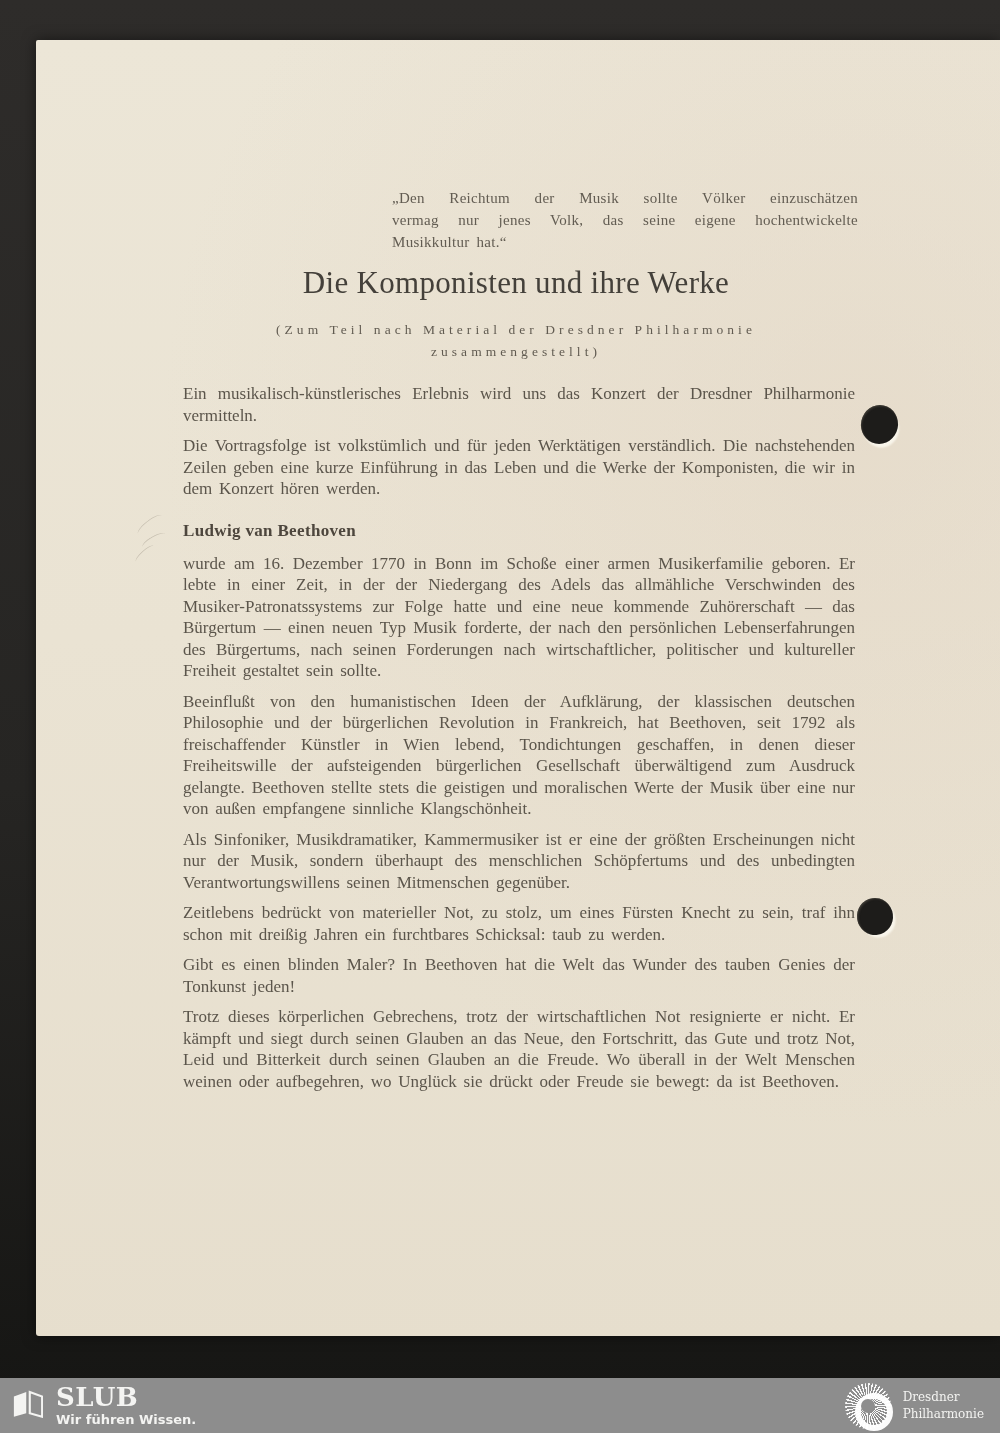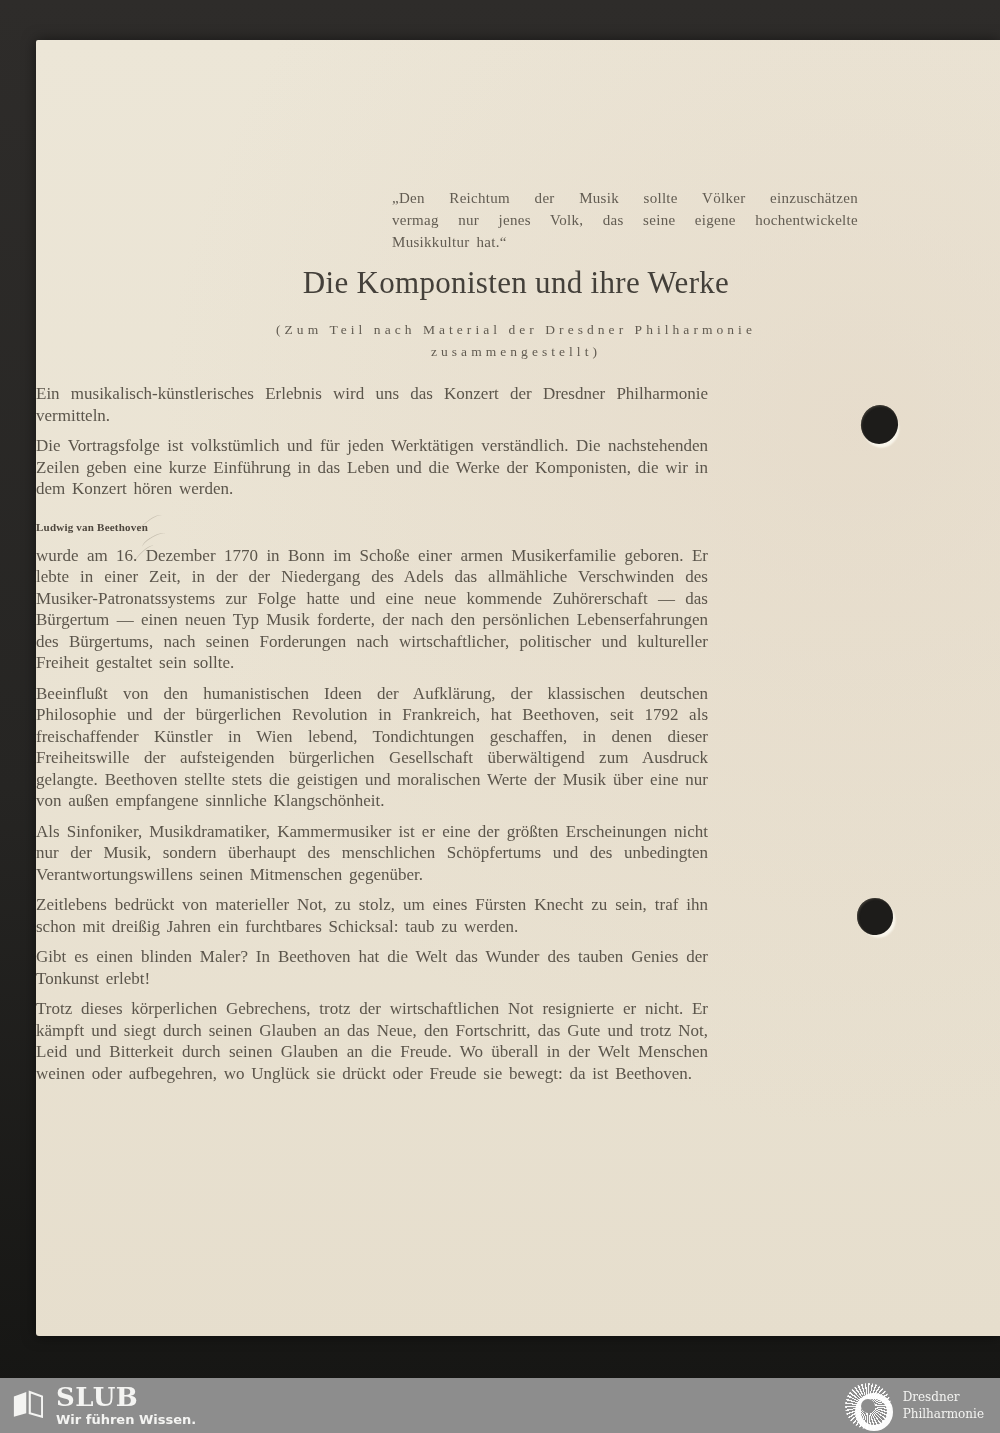--- a/index.html
+++ b/index.html
@@ -34,28 +34,28 @@
   }
   .page-title{
     margin-top:12px;text-align:center;font-weight:400;
     font-size:31px;line-height:36px;color:var(--ink-dark);letter-spacing:.01em;
     width:740px;margin-left:110px;font-family:Liberation Serif, serif;
   }
   .subtitle{
     margin-top:18px;text-align:center;font-size:13.5px;line-height:22px;
     letter-spacing:.3em;color:#615b51;width:740px;margin-left:110px;
   }
-  .column{width:672px;}
+  .column{margin-left:147px;width:672px;}
   .body-copy{margin-top:20px;}
   .body-copy p{
     font-size:17px;line-height:21.5px;text-align:justify;
     word-spacing:2.5px;margin-bottom:9px;color:var(--ink);
   }
   .section-heading{
-    font-size:11px;font-weight:700;color:#4d463d;
+    font-size:17px;font-weight:700;color:#4d463d;
     margin:21px 0 12px 0;letter-spacing:.02em;
   }
   .punch-hole{
     position:absolute;background:var(--hole);border-radius:50%;
     box-shadow:3px 4px 2px -1px rgba(252,249,240,.85), inset 1px 1px 2px rgba(90,85,75,.6);
   }
   .hole-1{left:825px;top:365px;width:37px;height:39px;transform:rotate(12deg);}
   .hole-2{left:821px;top:858px;width:36px;height:37px;transform:rotate(-8deg);}
   .pencil-mark{
     position:absolute;left:95px;top:468px;width:46px;height:58px;opacity:.5;
@@ -120,21 +120,21 @@
   <div class="column body-copy">
     <p>Ein musikalisch-künstlerisches Erlebnis wird uns das Konzert der Dresdner Philharmonie vermitteln.</p>
     <p>Die Vortragsfolge ist volkstümlich und für jeden Werktätigen verständlich. Die nachstehenden Zeilen geben eine kurze Einführung in das Leben und die Werke der Komponisten, die wir in dem Konzert hören werden.</p>
 
     <h2 class="section-heading">Ludwig van Beethoven</h2>
 
     <p>wurde am 16. Dezember 1770 in Bonn im Schoße einer armen Musikerfamilie geboren. Er lebte in einer Zeit, in der der Niedergang des Adels das allmähliche Verschwinden des Musiker-Patronatssystems zur Folge hatte und eine neue kommende Zuhörerschaft — das Bürgertum — einen neuen Typ Musik forderte, der nach den persönlichen Lebenserfahrungen des Bürgertums, nach seinen Forderungen nach wirtschaftlicher, politischer und kultureller Freiheit gestaltet sein sollte.</p>
     <p>Beeinflußt von den humanistischen Ideen der Aufklärung, der klassischen deutschen Philosophie und der bürgerlichen Revolution in Frankreich, hat Beethoven, seit 1792 als freischaffender Künstler in Wien lebend, Tondichtungen geschaffen, in denen dieser Freiheitswille der aufsteigenden bürgerlichen Gesellschaft überwältigend zum Ausdruck gelangte. Beethoven stellte stets die geistigen und moralischen Werte der Musik über eine nur von außen empfangene sinnliche Klangschönheit.</p>
     <p>Als Sinfoniker, Musikdramatiker, Kammermusiker ist er eine der größten Erscheinungen nicht nur der Musik, sondern überhaupt des menschlichen Schöpfertums und des unbedingten Verantwortungswillens seinen Mitmenschen gegenüber.</p>
     <p>Zeitlebens bedrückt von materieller Not, zu stolz, um eines Fürsten Knecht zu sein, traf ihn schon mit dreißig Jahren ein furchtbares Schicksal: taub zu werden.</p>
-    <p>Gibt es einen blinden Maler? In Beethoven hat die Welt das Wunder des tauben Genies der Tonkunst erlebt!</p>
+    <p>Gibt es einen blinden Maler? In Beethoven hat die Welt das Wunder des tauben Genies der Tonkunst jeden!</p>
     <p>Trotz dieses körperlichen Gebrechens, trotz der wirtschaftlichen Not resignierte er nicht. Er kämpft und siegt durch seinen Glauben an das Neue, den Fortschritt, das Gute und trotz Not, Leid und Bitterkeit durch seinen Glauben an die Freude. Wo überall in der Welt Menschen weinen oder aufbegehren, wo Unglück sie drückt oder Freude sie bewegt: da ist Beethoven.</p>
   </div>
 
   <div class="punch-hole hole-1"></div>
   <div class="punch-hole hole-2"></div>
 
   <div class="pencil-mark">
     <span></span>
       <span></span>
       <span></span>

